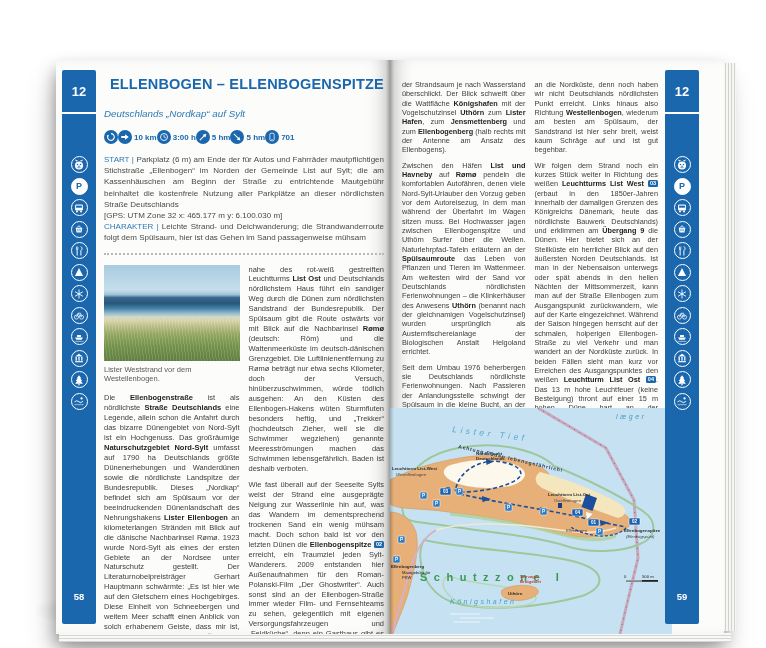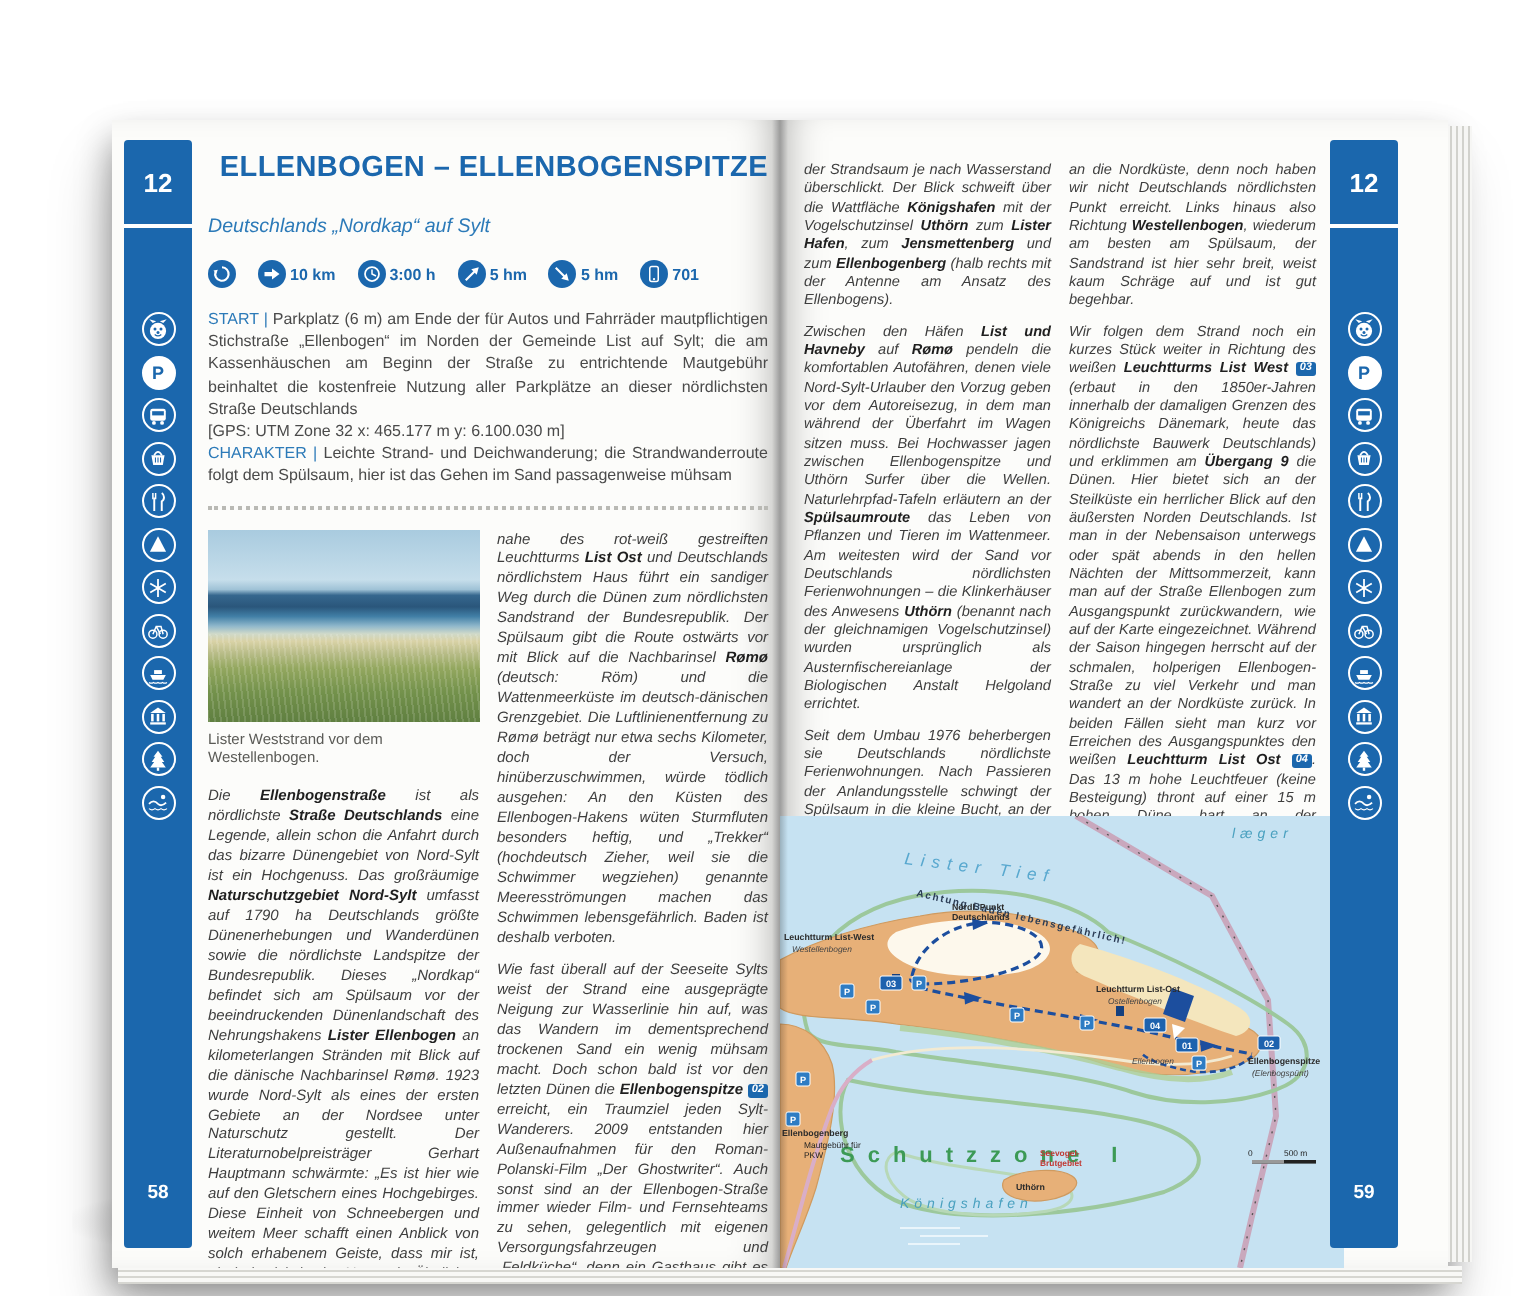--- a/index.html
+++ b/index.html
@@ -31,33 +31,33 @@
        display:flex;align-items:center;justify-content:center;box-sizing:border-box;}
   .sicon svg{width:12px;height:12px;}
   .sicon.inv{background:#ffffff;border-color:#ffffff;}
   .bar-page{position:absolute;bottom:22px;width:100%;text-align:center;color:#fff;
        font-size:9.5px;font-weight:bold;}
 
   
   .lp{position:absolute;left:48px;top:16px;width:280px;}
   h1.title{margin:0;font-size:14.5px;letter-spacing:.2px;color:#1b67ad;font-weight:bold;text-align:right;}
   .subtitle{font-size:9.8px;color:#2c7ab8;margin-top:16px;font-style:italic;}
-  .stats{display:flex;align-items:flex-end;gap:11px;margin-top:11px;}
+  .stats{display:flex;align-items:flex-end;margin-top:11px;}
   .stat{display:flex;align-items:center;gap:2px;}
   .sico{width:14px;height:14px;border-radius:50%;background:#1b67ad;display:flex;
        align-items:center;justify-content:center;}
   .sico svg{width:10px;height:10px;}
   .sval{font-size:8px;font-weight:bold;color:#1b67ad;}
   .info{margin-top:10px;font-size:8px;line-height:1.4;color:#4a4a4a;text-align:justify;}
   .info .lbl{color:#2c7ab8;font-weight:normal;}
   .gps{font-size:8px;color:#4a4a4a;line-height:1.4;}
   .dots{border-bottom:2px dotted #b9b9b4;margin:9px 0 10px 0;}
   .cols{display:flex;gap:9px;}
   .col{flex:1;min-width:0;}
-  .body{font-size:7.5px;line-height:1.33;color:#3e3e3e;text-align:justify;margin:0 0 6px 0;font-style:italic;}
+  .body{font-size:7.5px;line-height:1.33;color:#3e3e3e;text-align:justify;margin:0 0 6px 0;}
   .body b{color:#1f1f1f;}
   .mk{display:inline-block;background:#1b67ad;color:#fff;font-size:5.5px;font-weight:bold;
        padding:0 2px;border-radius:1.5px;vertical-align:1px;line-height:7px;}
   .photo{height:96px;position:relative;overflow:hidden;margin-bottom:4px;
     background:linear-gradient(180deg,#a9cbdf 0%,#c6deeb 26%,#9fc2d6 31%,#36678e 34%,#2a567b 40%,
       #417fa6 45%,#8fb7cb 50%,#cfd9c9 54%,#d9d2a6 58%,#b9bd89 64%,#93a75f 72%,#74924c 84%,#5f7f40 100%);}
   .photo::after{content:"";position:absolute;inset:55% 0 0 0;
     background:repeating-linear-gradient(83deg,rgba(255,255,250,.14) 0 1px,rgba(0,0,0,0) 1px 3px);}
   .caption{font-size:7.5px;color:#5a5a56;line-height:1.3;margin-bottom:9px;}
 

